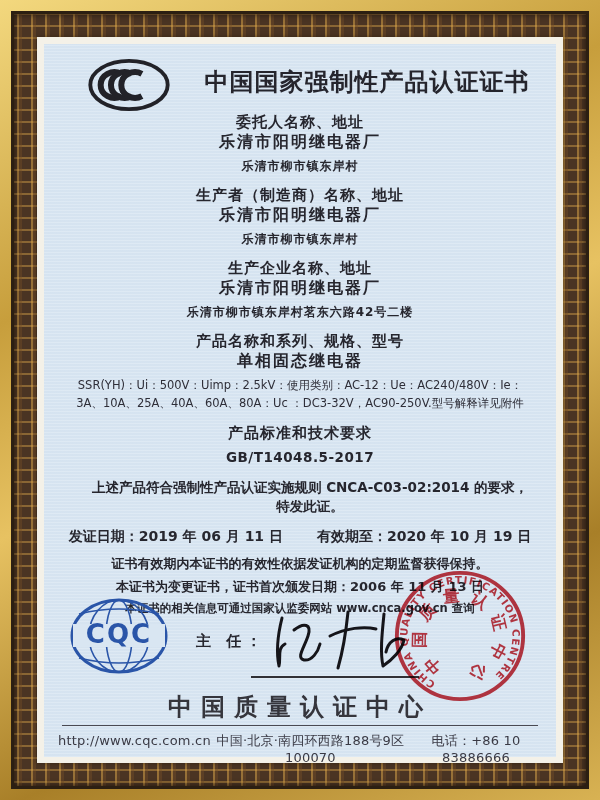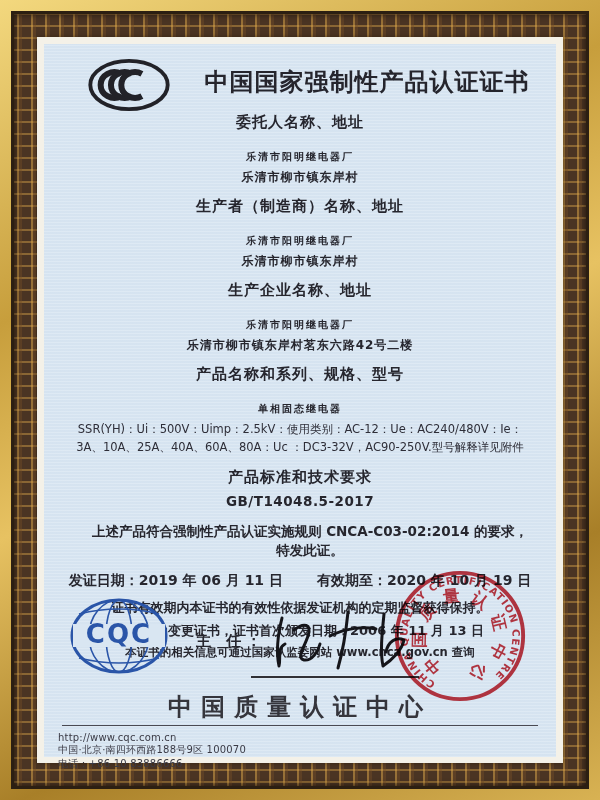--- a/index.html
+++ b/index.html
@@ -22,41 +22,41 @@
     background-image:repeating-linear-gradient(0deg,rgba(255,255,255,.14) 0 1px,rgba(186,205,226,.10) 1px 3px);
     color:#26262e;text-align:center;}
 
   .hdr{position:relative;height:58px;}
   .ccc-logo{position:absolute;left:42px;top:12px;width:86px;height:58px;}
   .title{position:absolute;left:140px;right:6px;top:22px;font-size:24px;font-weight:700;letter-spacing:1px;color:#25252d;}
 
   .certno{margin-top:16px;font-size:14px;font-weight:700;letter-spacing:.5px;}
 
   .sec-h{margin-top:11px;font-size:15px;font-weight:700;letter-spacing:1px;}
-  .l1{margin-top:18px;font-size:10px;font-weight:600;letter-spacing:2px;}
+  .l1{margin-top:0;font-size:16px;font-weight:600;letter-spacing:2px;}
   .l2{margin-top:5px;font-size:12px;font-weight:600;letter-spacing:1px;}
   .spec{width:88%;margin:5px auto 0;font-size:11.5px;font-weight:500;line-height:1.55;color:#2e2e38;}
   .std-v{margin-top:6px;font-size:13.5px;font-weight:600;letter-spacing:.5px;}
 
   .stmt{margin-top:13px;font-size:13.5px;font-weight:700;line-height:1.45;padding-left:20px;}
   .dates{margin-top:11px;font-size:14px;font-weight:700;}
   .dates .gap{display:inline-block;width:34px;}
   .note1{margin-top:9px;font-size:13px;font-weight:700;}
   .note2{margin-top:5px;font-size:13px;font-weight:700;}
   .note3{margin-top:5px;font-size:11.5px;font-weight:700;}
 
   
   .cqc-logo{position:absolute;left:24px;top:552px;width:102px;height:80px;}
   .director{position:absolute;left:152px;top:588px;font-size:15px;font-weight:700;letter-spacing:5px;}
   .sig{position:absolute;left:208px;top:556px;width:178px;height:82px;}
   .sig-line{position:absolute;left:207px;top:632px;width:168px;border-bottom:2px solid #2f2f35;}
   .seal{position:absolute;left:348px;top:524px;width:136px;height:136px;opacity:.9;mix-blend-mode:multiply;z-index:5;}
   .org-name{position:absolute;left:0;right:0;top:647px;font-size:24px;font-weight:600;letter-spacing:9px;color:#35353c;}
   .rule{position:absolute;left:18px;right:18px;top:681px;border-top:1.5px solid #4a4a52;}
-  .footer{position:absolute;left:14px;right:14px;top:688px;display:flex;justify-content:space-between;align-items:baseline;font-size:10px;color:#3a3a45;letter-spacing:.2px;flex-direction:column;}
+  .footer{position:absolute;left:14px;right:14px;top:688px;display:flex;justify-content:space-between;align-items:baseline;font-size:13px;color:#3a3a45;letter-spacing:.2px;}
 </style>
 </head>
 <body>
 
 <div class="stage">
   <div class="frame-gold"></div>
   <div class="frame-edge"></div>
   <div class="frame-ornate"></div>
   <div class="frame-mat"></div>
 

